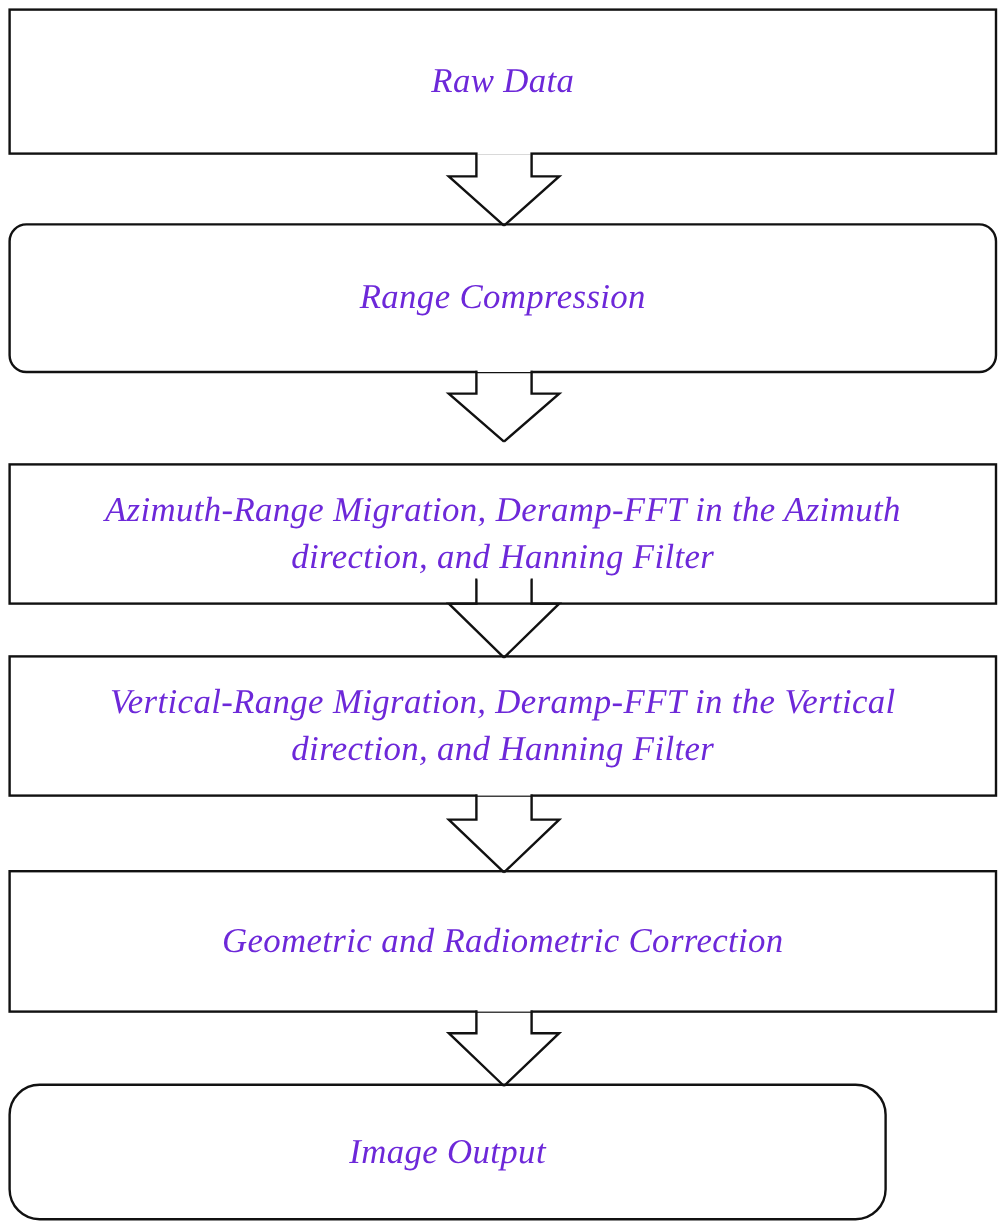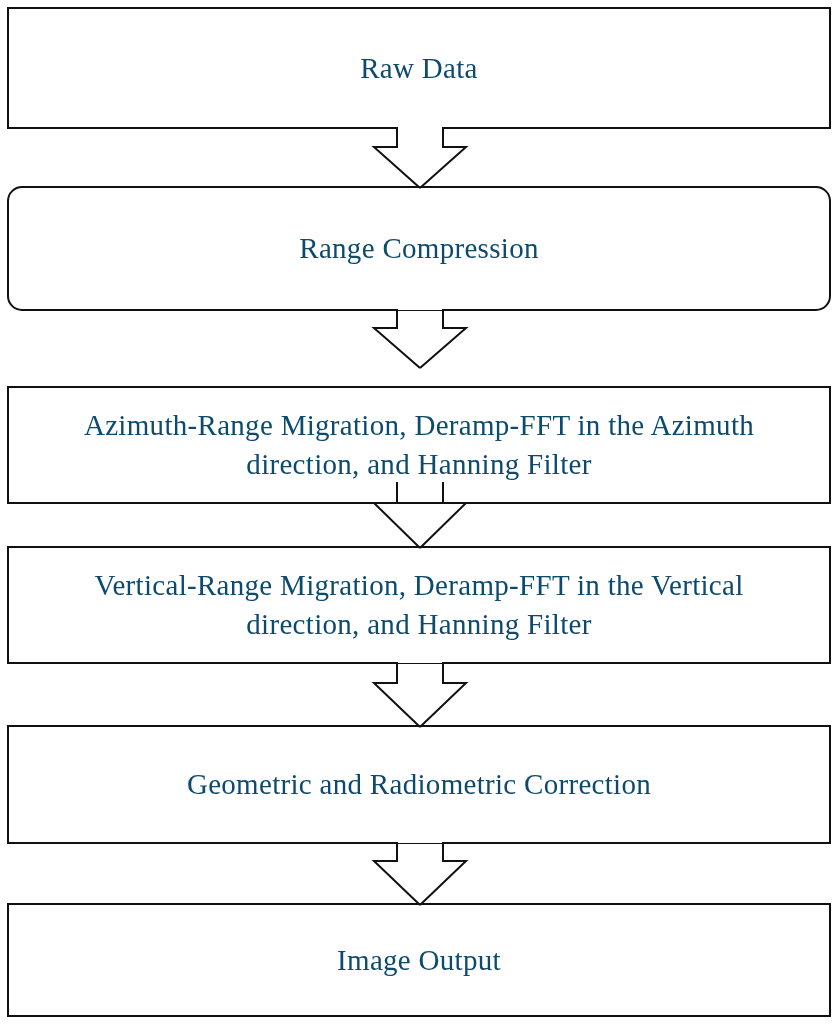--- a/index.html
+++ b/index.html
@@ -21,27 +21,28 @@
     box-sizing: border-box;
     border: 2px solid #111111;
     background: #ffffff;
     display: flex;
     align-items: center;
     justify-content: center;
     text-align: center;
   }
   .flow-box-label {
     display: block;
-    color: #0c4a6e;
+    color: #6d28d9;
     font-family: "Liberation Serif", "DejaVu Serif", serif;
     font-size: 29px;
     line-height: 1.34;
     letter-spacing: 0.3px;
     padding: 0 14px;
     white-space: pre-line;
+    font-style: italic;
   }
   .flow-arrow {
     position: absolute;
     pointer-events: none;
   }
   .flow-arrow svg {
     display: block;
     overflow: visible;
   }
   .gap-mask {
@@ -69,21 +70,21 @@
 
   <div class="flow-box" id="box-3" style="left: 7px; top: 546px; width: 824px; height: 118px; border-color: rgb(17, 17, 17);">
     <span class="flow-box-label">Vertical-Range  Migration, Deramp-FFT  in the Vertical
 direction, and Hanning Filter</span>
   </div>
 
   <div class="flow-box" id="box-4" style="left: 7px; top: 725px; width: 824px; height: 119px; border-color: rgb(17, 17, 17);">
     <span class="flow-box-label">Geometric and Radiometric  Correction</span>
   </div>
 
-  <div class="flow-box" id="box-5" style="left: 7px; top: 903px; width: 824px; height: 114px; border-color: rgb(17, 17, 17);">
+  <div class="flow-box" id="box-5" style="left: 7px; top: 903px; width: 732px; height: 114px; border-color: rgb(17, 17, 17); border-radius: 26px;">
     <span class="flow-box-label">Image  Output</span>
   </div>
 
   <div id="arrow-layer">
       <div class="flow-arrow" style="left: 364px; top: 122px; width: 112px; height: 72px;">
         <div class="gap-mask" style="left: 34.2px; top: 3.4px; width: 43.6px; height: 3.2px;"></div>
         <svg width="112" height="72" viewBox="0 0 112 72">
           <path d="M 33 6 L 33 25 L 10 25 L 56 66" fill="none" stroke="#111111" stroke-width="2" stroke-linejoin="miter" stroke-linecap="butt"></path>
           <path d="M 79 6 L 79 25 L 102 25 L 56 66" fill="none" stroke="#111111" stroke-width="2" stroke-linejoin="miter" stroke-linecap="butt"></path>
         </svg>

